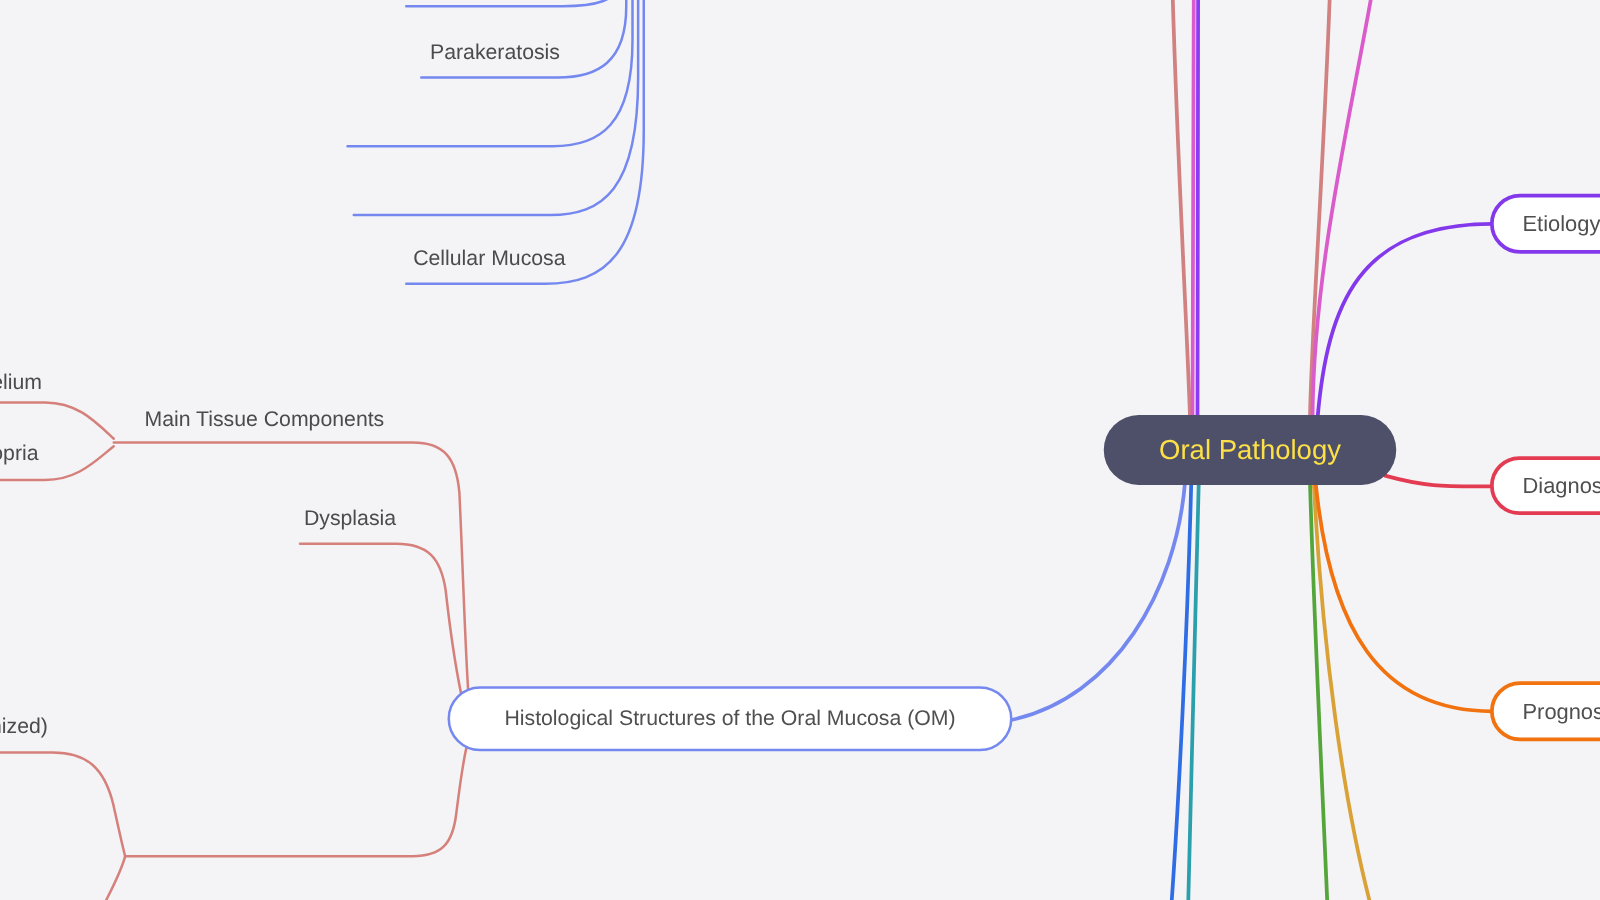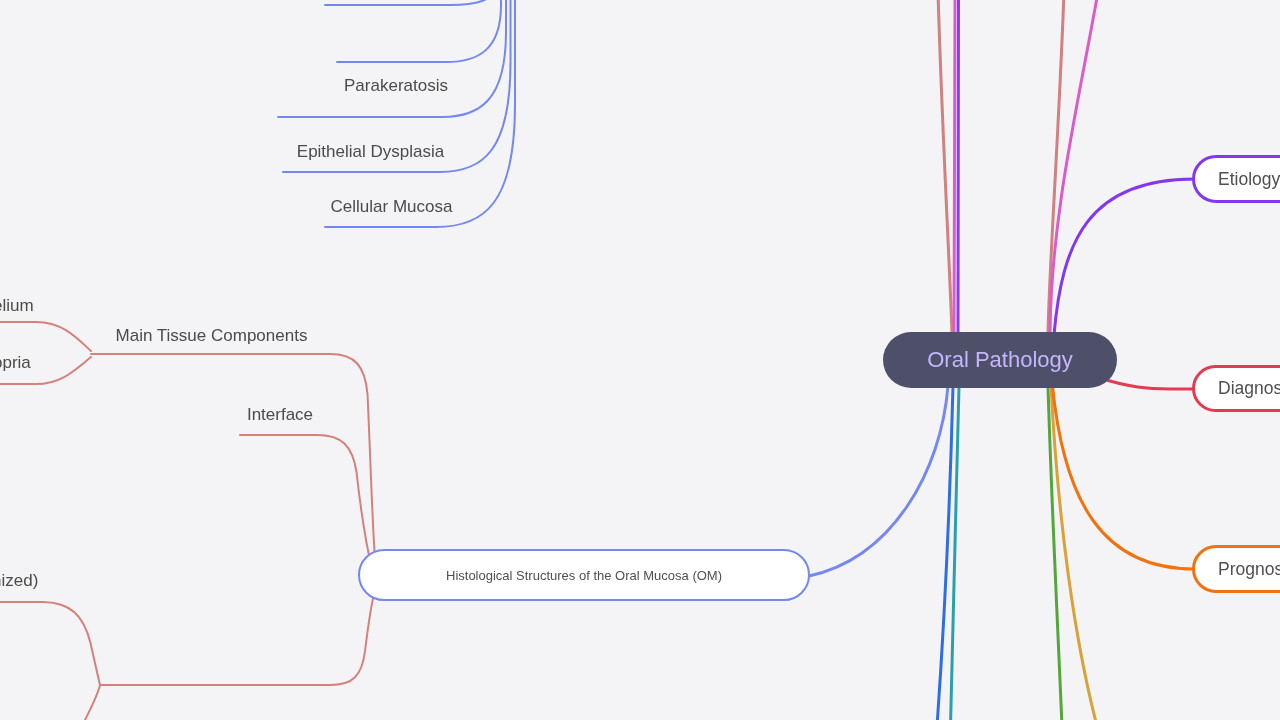--- a/index.html
+++ b/index.html
@@ -28,29 +28,29 @@
     align-items: center;
     justify-content: center;
     background: #ffffff;
     white-space: nowrap;
     box-sizing: border-box;
     cursor: pointer;
   }
   .pill.root {
     left: 883px; top: 332px; width: 234px; height: 56px;
     background: #4d5068;
-    color: #c4b5fd;
+    color: #fde047;
     border-radius: 28px;
     font-size: 22px;
   }
   .pill.histology {
     left: 358px; top: 549px; width: 452px; height: 52px;
     border: 2.5px solid #7488f0;
     border-radius: 26px;
-    font-size: 13px;
+    font-size: 17px;
     color: #4f4f4f;
   }
   .pill.right-node {
     height: 48px;
     width: 150px;
     border-radius: 24px;
     font-size: 17.5px;
     color: #4f4f4f;
     justify-content: flex-start;
     padding-left: 23px;
@@ -94,28 +94,27 @@
       <path stroke="#e33b52" d="M 1108 380.5 C 1142 390 1158 389 1194 389"></path>
       <path stroke="#55a63a" d="M 1048 386 C 1051 490 1058 632 1062 726"></path>
       <path stroke="#daa137" d="M 1051 386 C 1058 522 1075 642 1097 726"></path>
       <path stroke="#f1720e" d="M 1052.5 386 C 1064 502 1103 569 1194 569"></path>
       <path stroke="#7488f0" d="M 948 386 C 941 472 892 558 809 576"></path>
       <path stroke="#2f6de4" d="M 953 386 C 950 502 943 642 937 726"></path>
       <path stroke="#2ba0ad" d="M 959 386 C 956 502 952.5 642 950.5 726"></path>
     </g>
   </svg>
 
-  <div class="leaf-label" style="left:336px; top:31px; width:120px;margin-top:44px;">Parakeratosis</div>
-  <div class="leaf-label" style="left:286px; top:141px; width:169px;">Epithelial Dysplasia</div>
+  <div class="leaf-label" style="left:336px; top:31px; width:120px;">Parakeratosis</div>
   <div class="leaf-label" style="left:328px; top:196px; width:127px;">Cellular Mucosa</div>
 
   <div class="leaf-label frag" style="left:-7px; top:295px; width:60px;">elium</div>
   <div class="leaf-label" style="left:104px; top:325px; width:215px;">Main Tissue Components</div>
   <div class="leaf-label frag" style="left:-7px; top:352px; width:60px;">opria</div>
-  <div class="leaf-label" style="left:241px; top:404px; width:78px;">Interface</div>
+  <div class="leaf-label" style="left:241px; top:404px; width:78px;">Dysplasia</div>
   <div class="leaf-label frag" style="left:-8px; top:570px; width:70px;">nized)</div>
 
   <div class="pill histology">Histological Structures of the Oral Mucosa (OM)</div>
 
   <div class="pill root">Oral Pathology</div>
 
   <div class="pill right-node etiology">Etiology</div>
   <div class="pill right-node diagnosis">Diagnosis</div>
   <div class="pill right-node prognosis">Prognosis</div>
 

